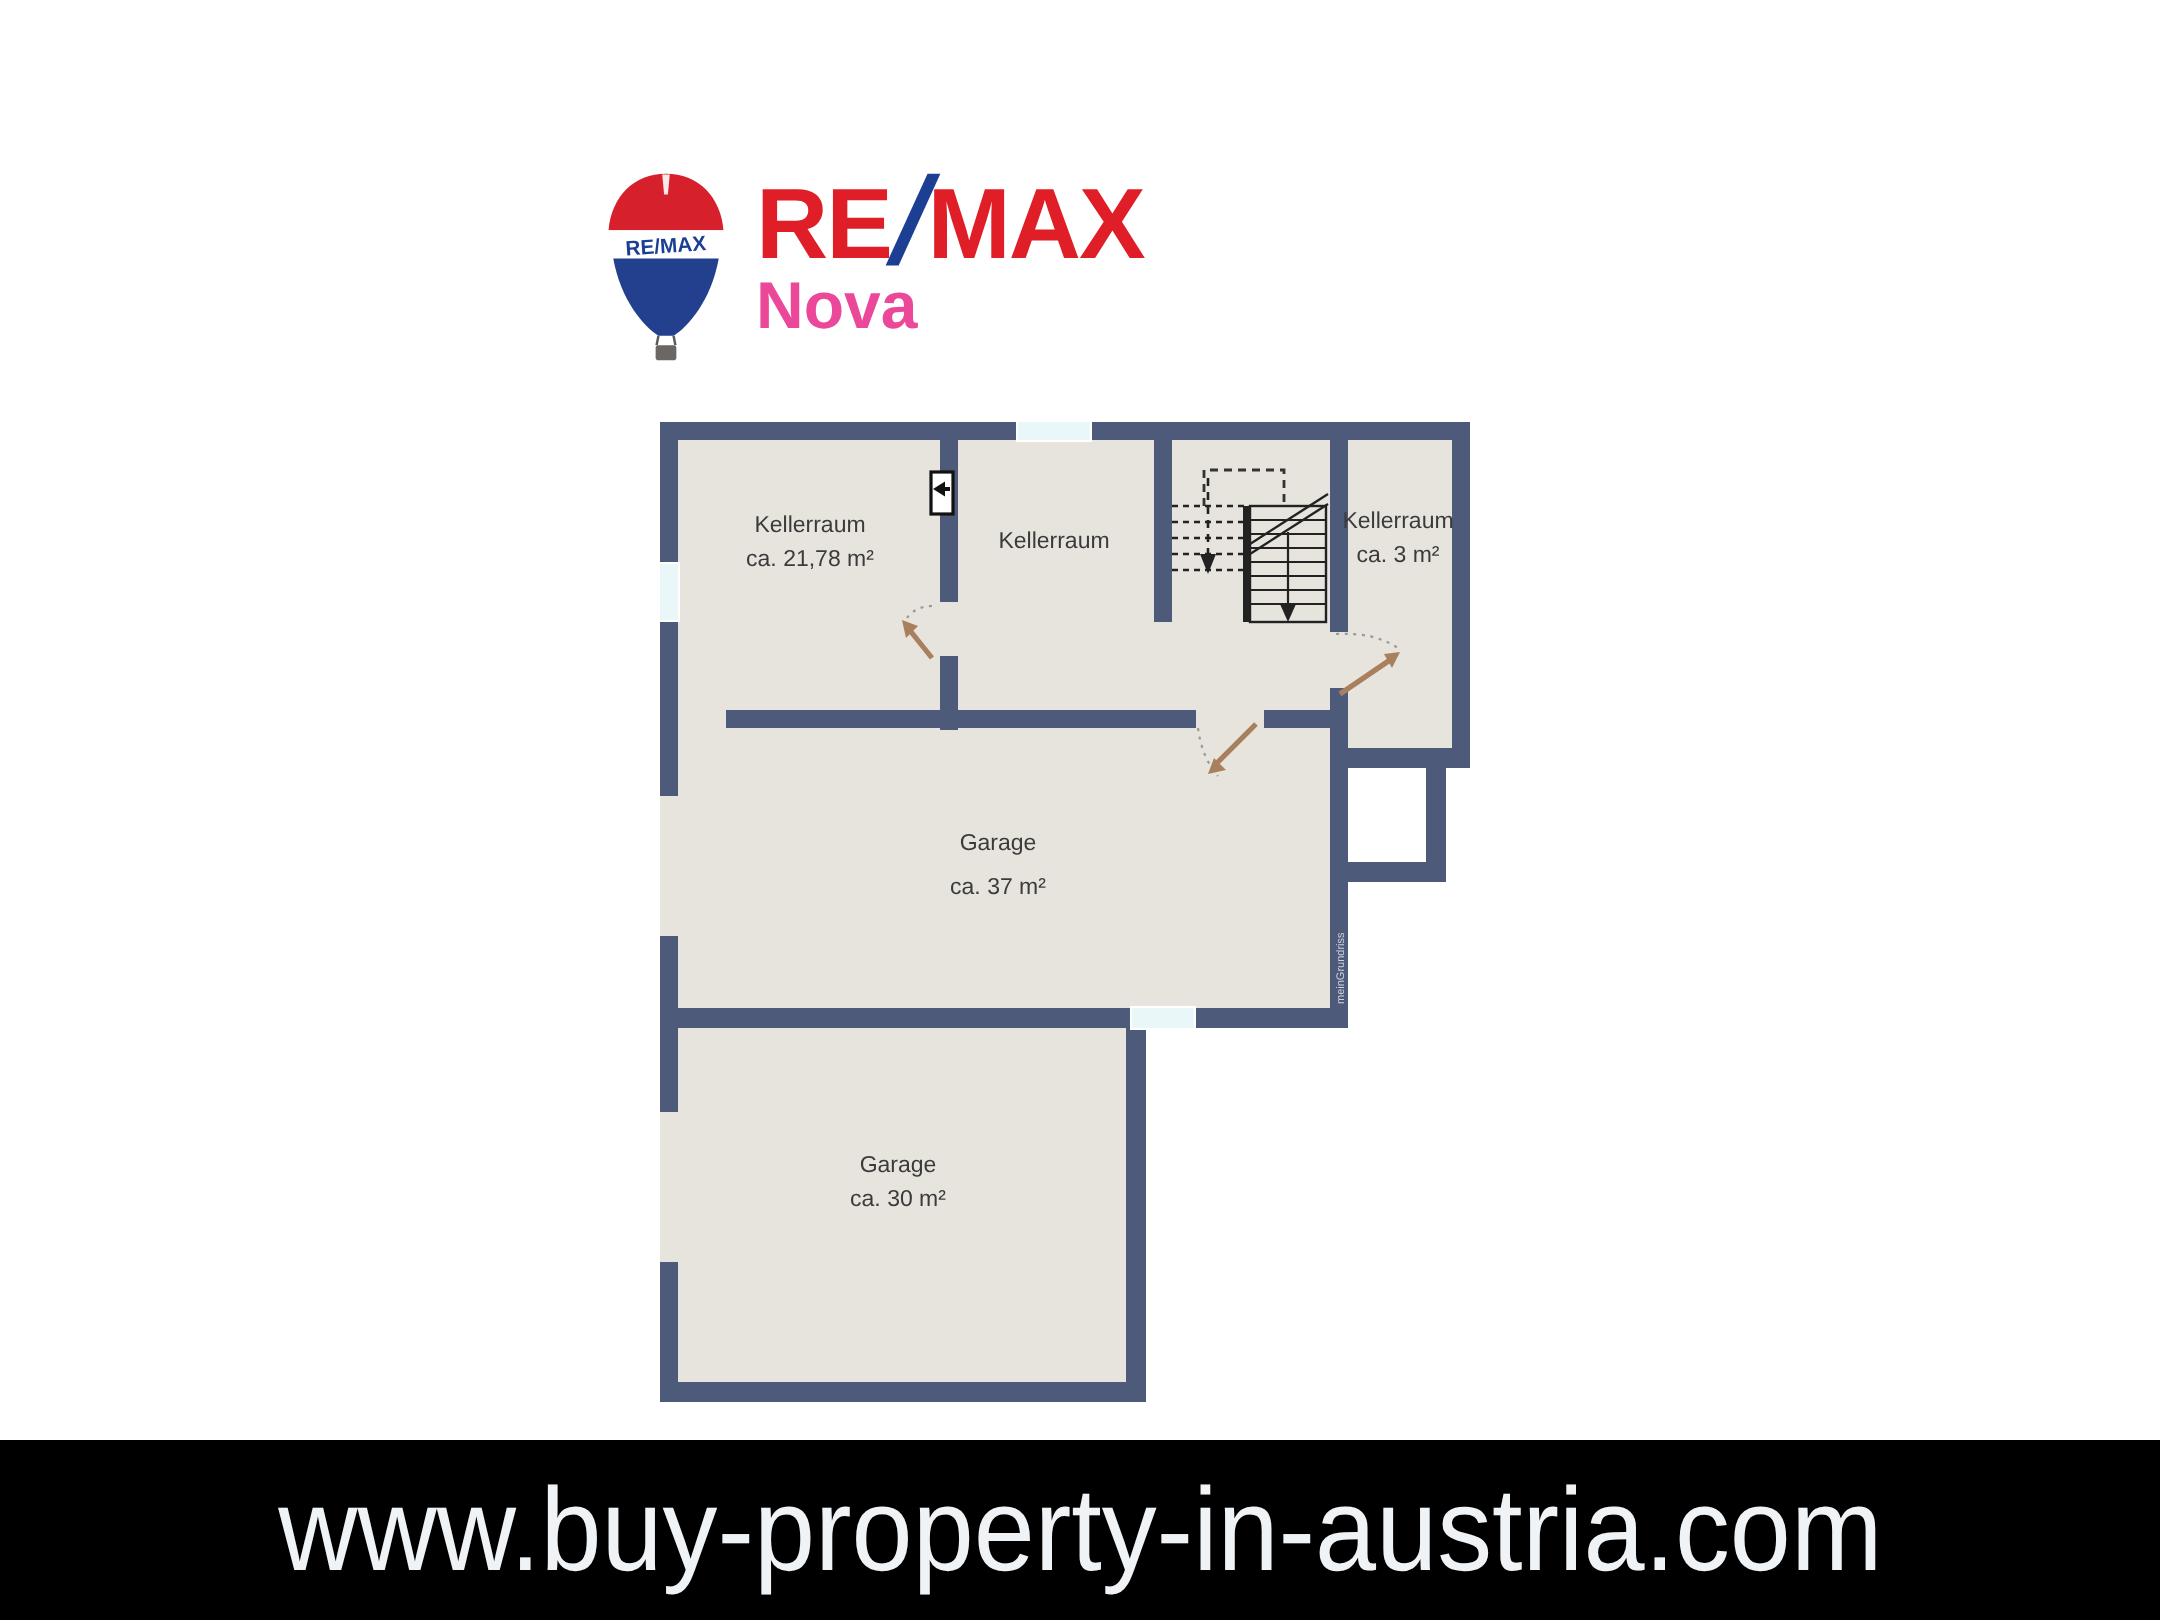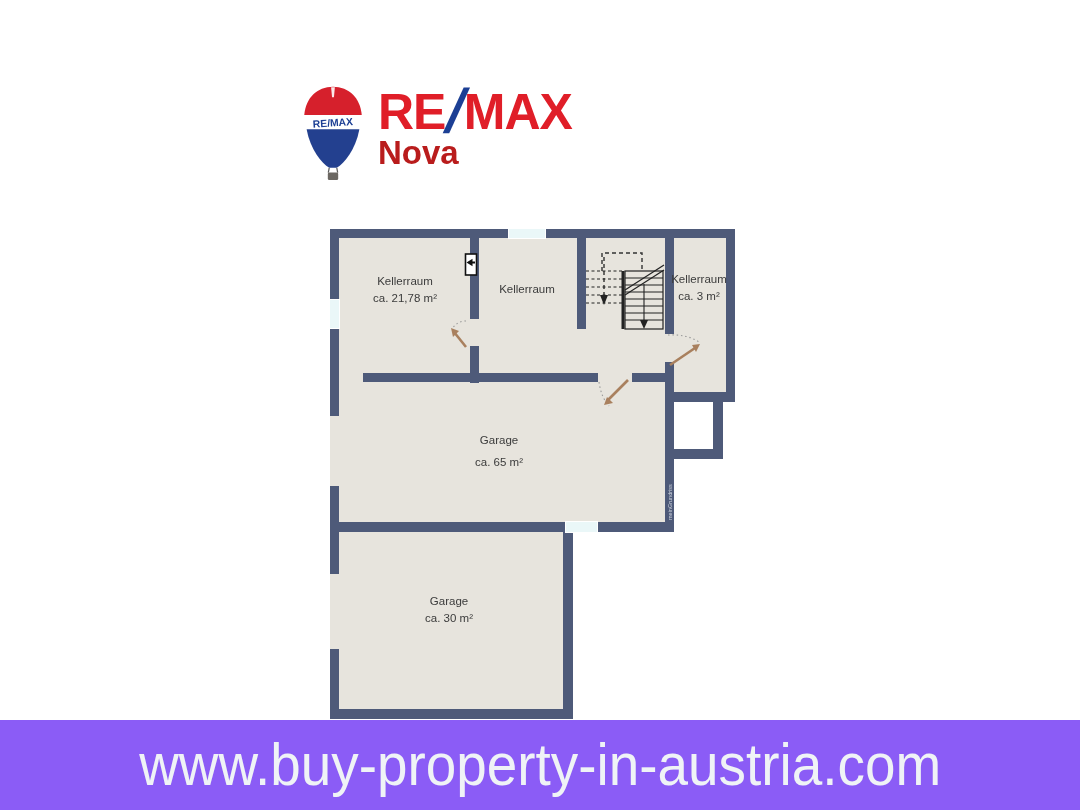--- a/index.html
+++ b/index.html
@@ -14,38 +14,38 @@
   .brand-col{margin-left:12px;display:flex;flex-direction:column;}
   .brand-line{
     font-weight:800;font-size:50px;line-height:52px;letter-spacing:-1px;
     color:#e01e28;white-space:nowrap;
   }
   .brand-slash{
     display:inline-block;color:#1c3f94;transform:skewX(-16deg) scaleY(1.12);
     transform-origin:50% 60%;font-size:55px;margin:0 2px;position:relative;top:1px;
   }
   .sub-brand{
-    font-weight:700;font-size:33px;line-height:34px;color:#b91c1c;margin-top:-2px;
+    font-weight:700;font-size:33px;line-height:34px;color:#ec4899;margin-top:-2px;
   }
 
   
-  .plan{position:absolute;left:330px;top:229px;width:405px;height:490px;}
+  .plan{position:absolute;left:330px;top:211px;width:405px;height:490px;}
   .floor{position:absolute;background:#e7e4dd;z-index:1;}
   .wall{position:absolute;background:#4e5a79;z-index:2;}
   .window{position:absolute;background:#eaf7f8;border:1.5px solid #ffffff;box-sizing:border-box;z-index:3;}
   .plan-svg{position:absolute;left:0;top:0;z-index:4;}
   .room-label{
     position:absolute;z-index:5;transform:translateX(-50%);
     text-align:center;color:#3b3b3b;font-size:11.5px;line-height:17px;white-space:nowrap;
   }
   .room-label.wide{line-height:22px;}
 
   
   .footer{
-    position:absolute;left:0;top:720px;width:1080px;height:90px;background:#8b5cf6;
+    position:absolute;left:0;top:720px;width:1080px;height:90px;background:#000000;
     display:flex;align-items:center;justify-content:center;
   }
   .footer-url{
     color:#eff3f6;font-size:59px;font-weight:400;letter-spacing:0;
     transform:scaleX(.93);white-space:nowrap;
   }
 </style>
 </head>
 <body>
 
@@ -161,21 +161,21 @@
   </div>
   <div class="room-label" style="left:197px;top:52px">
     <div>Kellerraum</div>
   </div>
   <div class="room-label" style="left:369px;top:42px">
     <div>Kellerraum</div>
     <div>ca. 3 m²</div>
   </div>
   <div class="room-label wide" style="left:169px;top:200px">
     <div>Garage</div>
-    <div>ca. 65 m²</div>
+    <div>ca. 37 m²</div>
   </div>
   <div class="room-label" style="left:119px;top:364px">
     <div>Garage</div>
     <div>ca. 30 m²</div>
   </div>
 </div>
 
 <div class="footer">
   <div class="footer-url">www.buy-property-in-austria.com</div>
 </div>

